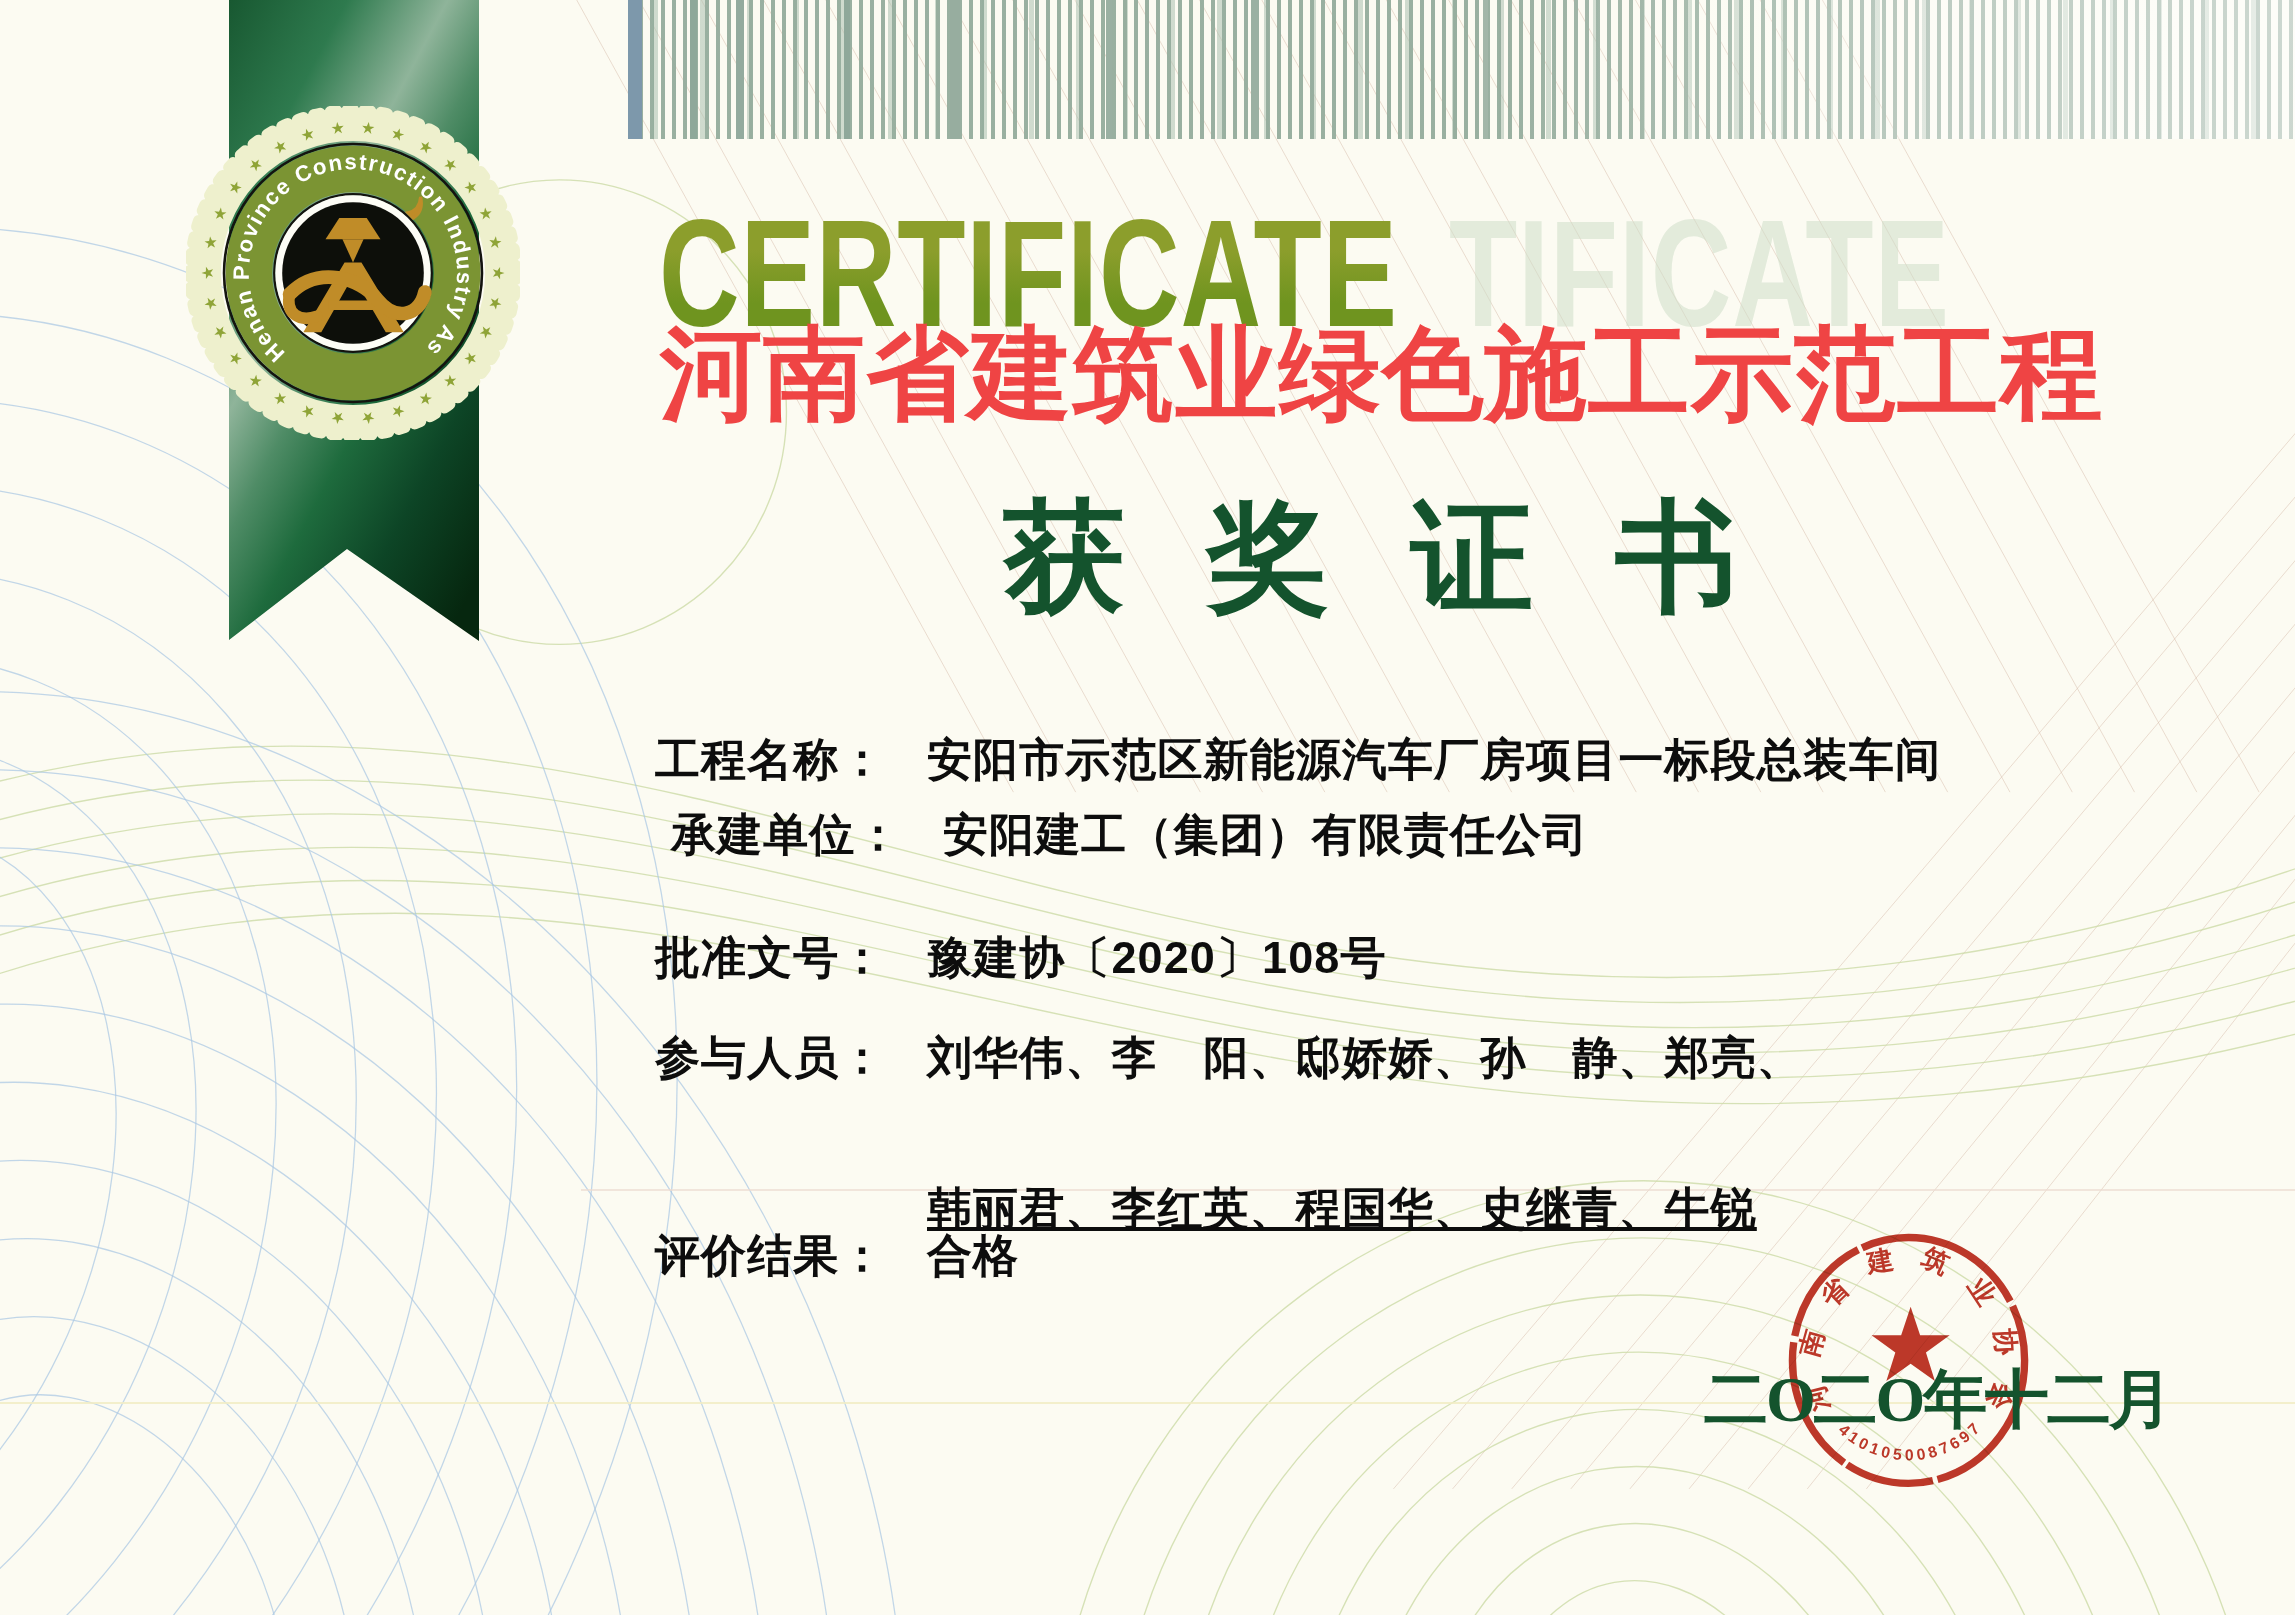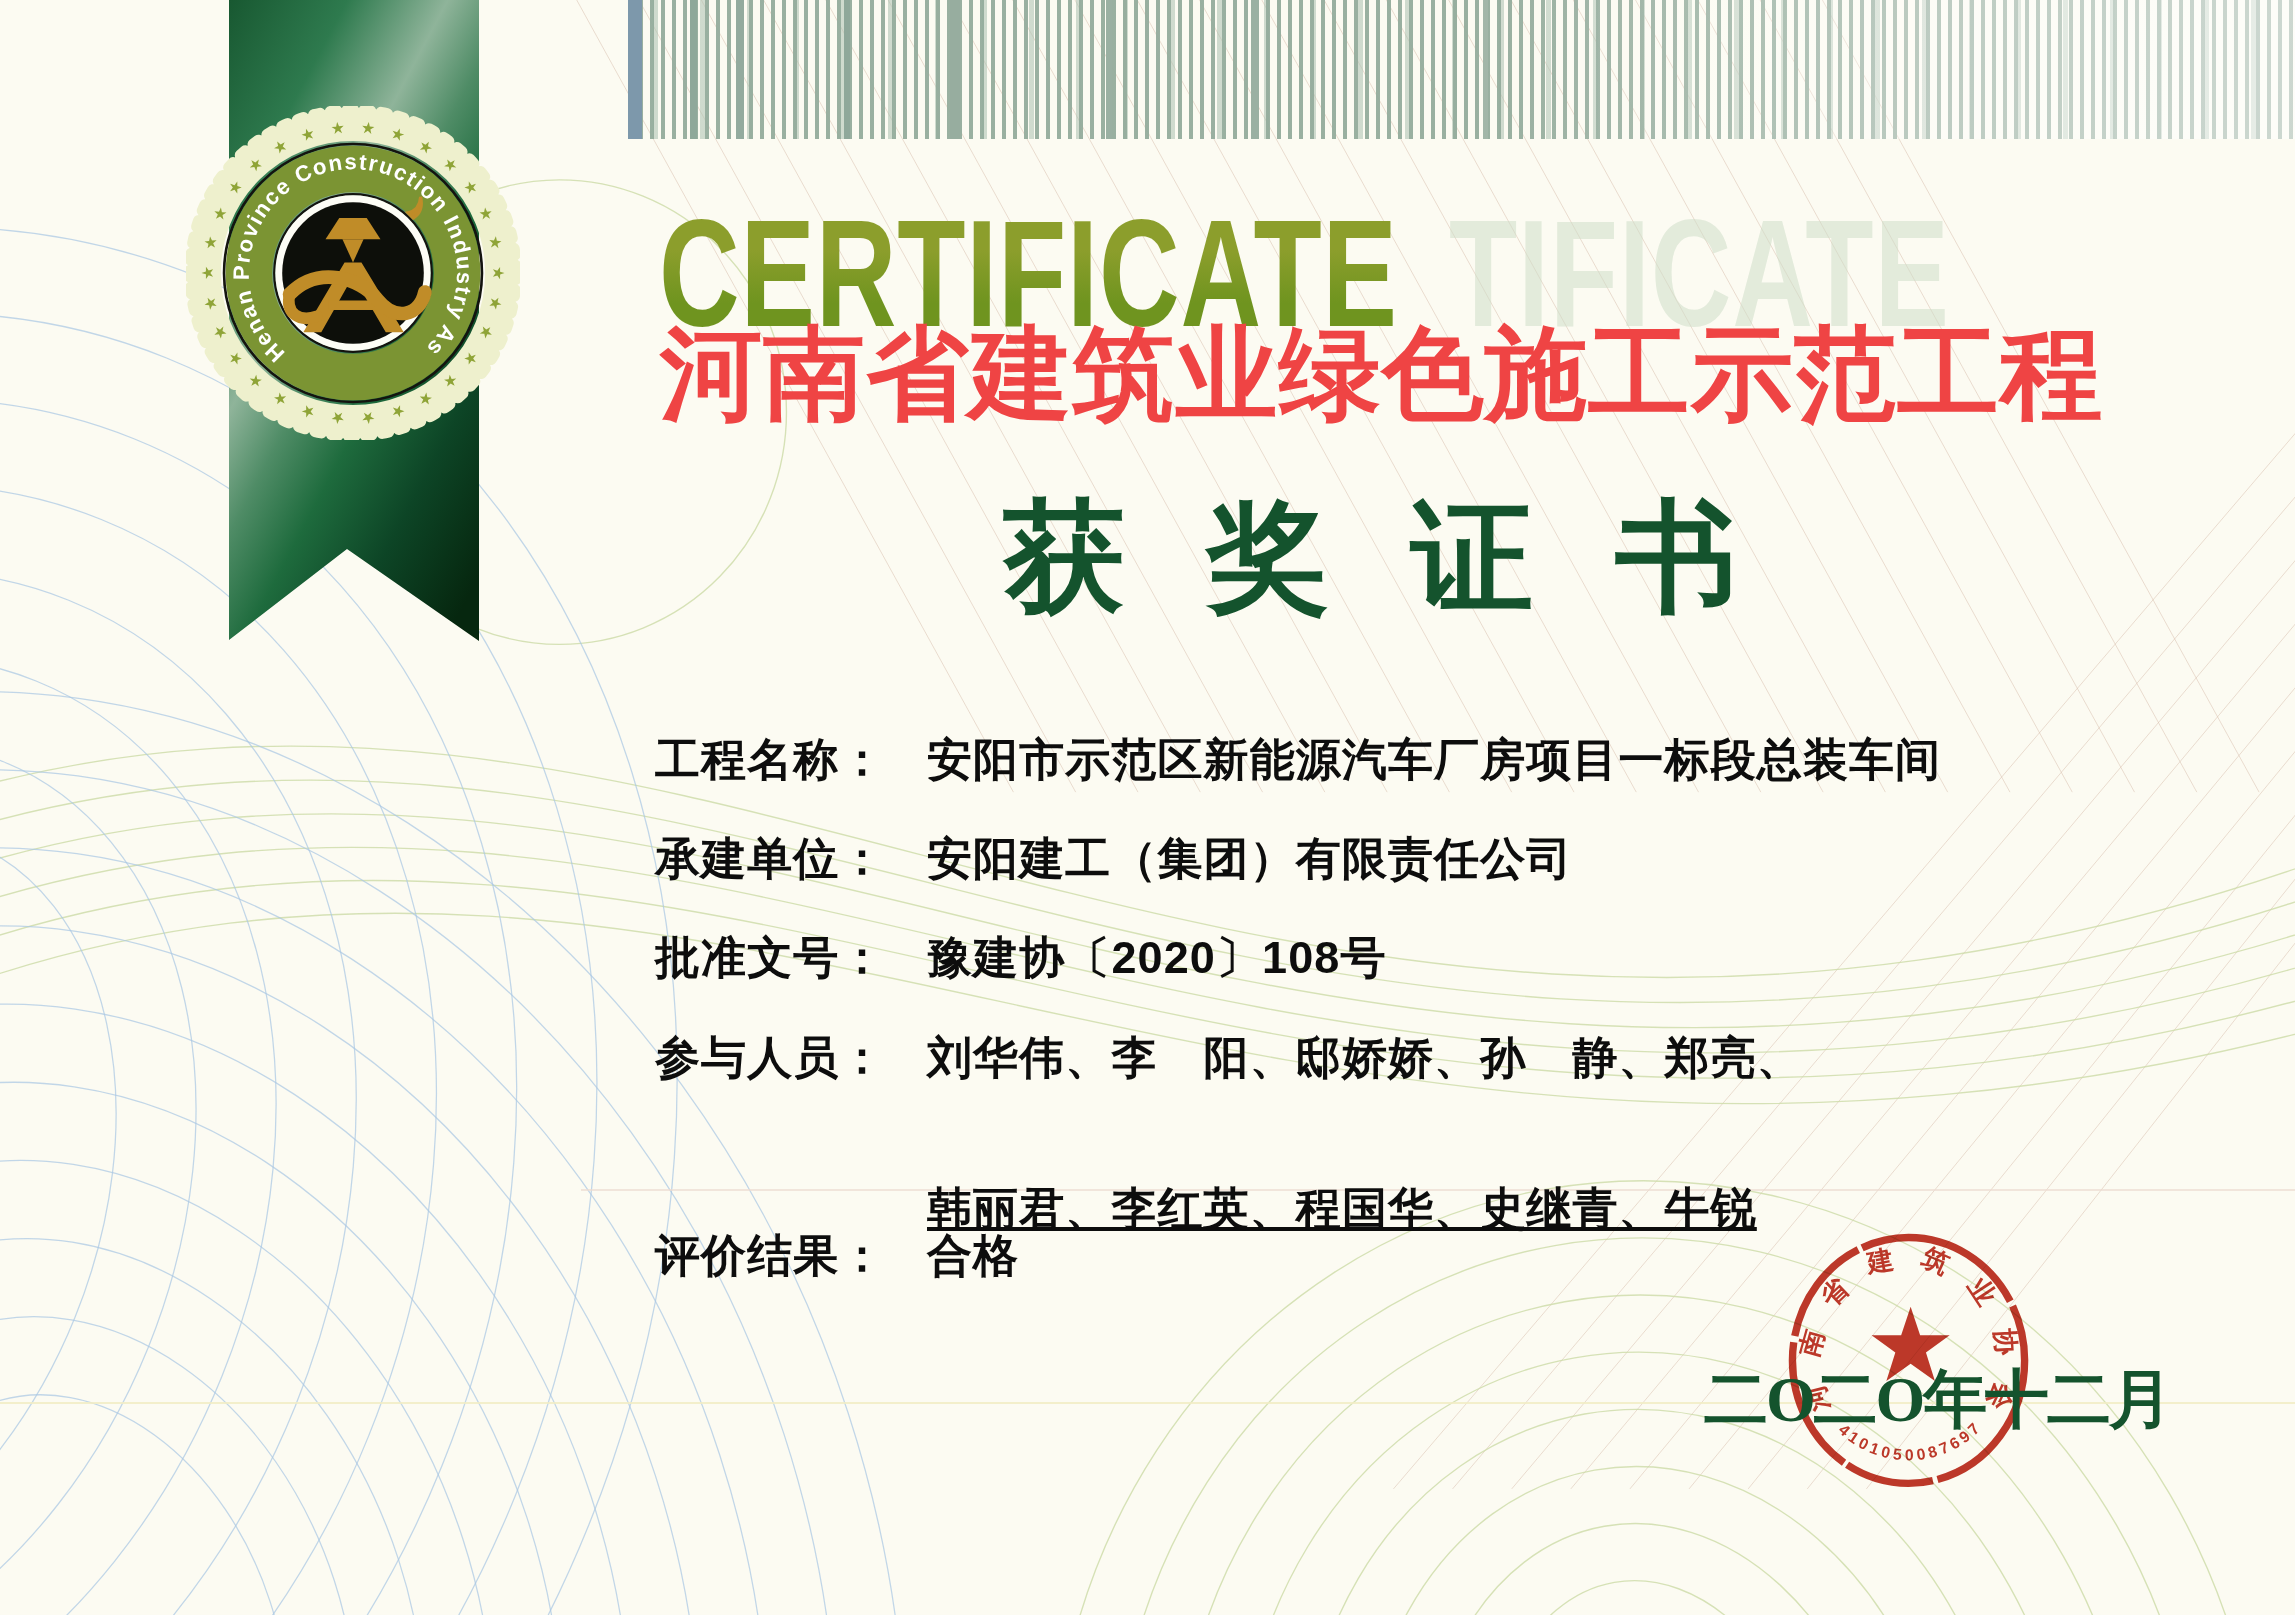--- a/index.html
+++ b/index.html
@@ -55,21 +55,21 @@
   }
   #title-award{
     left:1003px;top:452px;z-index:4;font-size:122px;line-height:1;font-weight:800;
     color:#14532d;letter-spacing:82px;white-space:nowrap;margin-top:44px;
   }
 
   
   .row{position:absolute;left:655px;z-index:4;font-size:45px;line-height:1.1;font-weight:700;color:#0d0d0d;white-space:nowrap;}
   .row .lab{display:inline-block;min-width:272px;letter-spacing:1.1px;}
   .row .val{letter-spacing:1.1px;}
-  #row0{top:735px;} #row1{top:834px;} #row2{top:933px;}
+  #row0{top:735px;} #row1{top:810px;margin-left:16px;} #row2{top:933px;}
   #row3{top:1033px;} #row4{top:1184px;text-decoration:underline;} #row5{top:1231px;}
 
   
   #stamp{left:1784px;top:1231px;z-index:4;mix-blend-mode:multiply;opacity:.93;}
   #stamp .seal-red{fill:#b92a1a;}
   #stamp .seal-ring-text{fill:#b92a1a;font-size:50px;font-weight:700;letter-spacing:46px;}
   #stamp .seal-serial{fill:#b92a1a;font-size:30px;font-weight:700;letter-spacing:7px;}
   #date{
     left:1704px;top:1368px;z-index:5;font-size:64px;line-height:1;font-weight:600;
     font-family:"Liberation Serif","DejaVu Serif",serif;color:#14532d;letter-spacing:-2.1px;white-space:nowrap;

